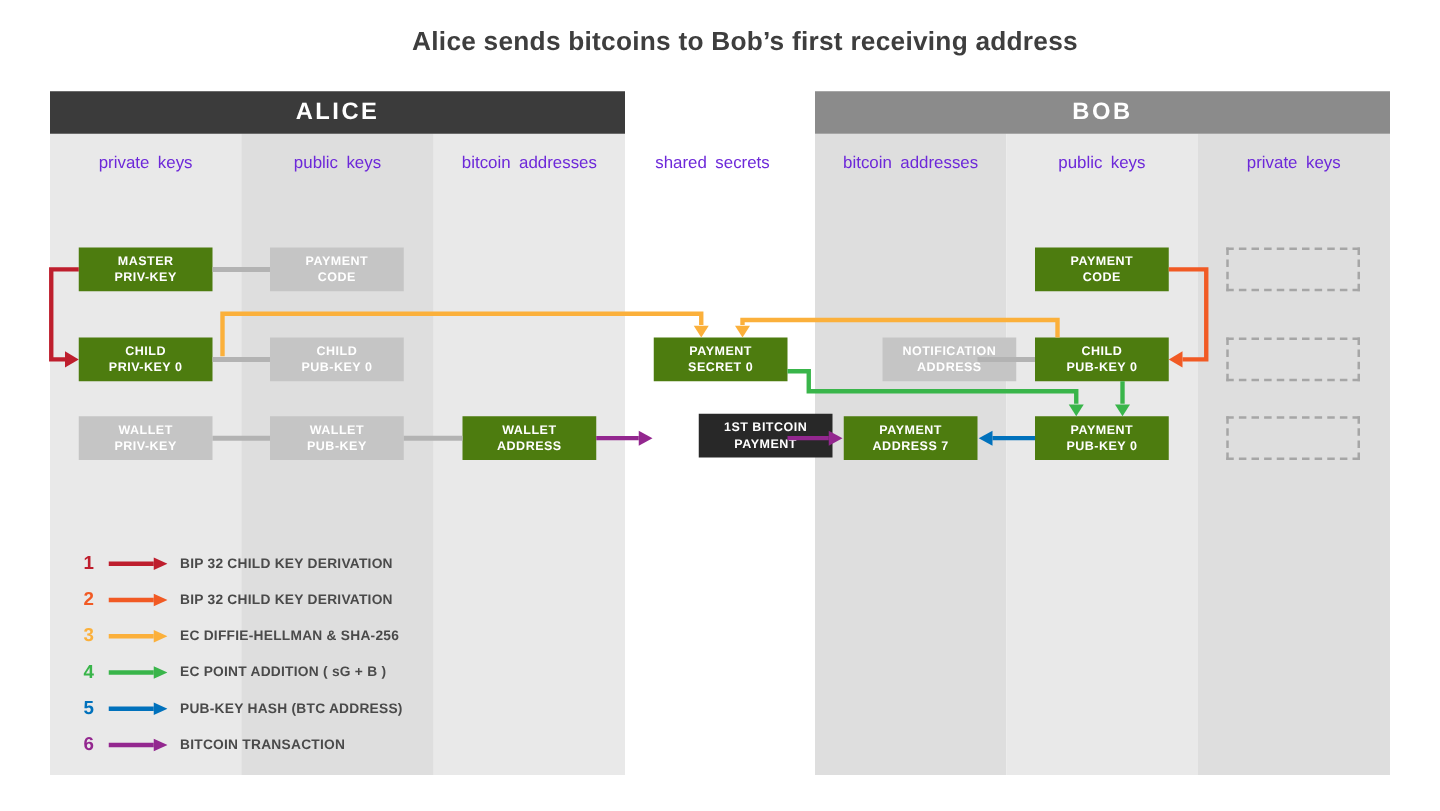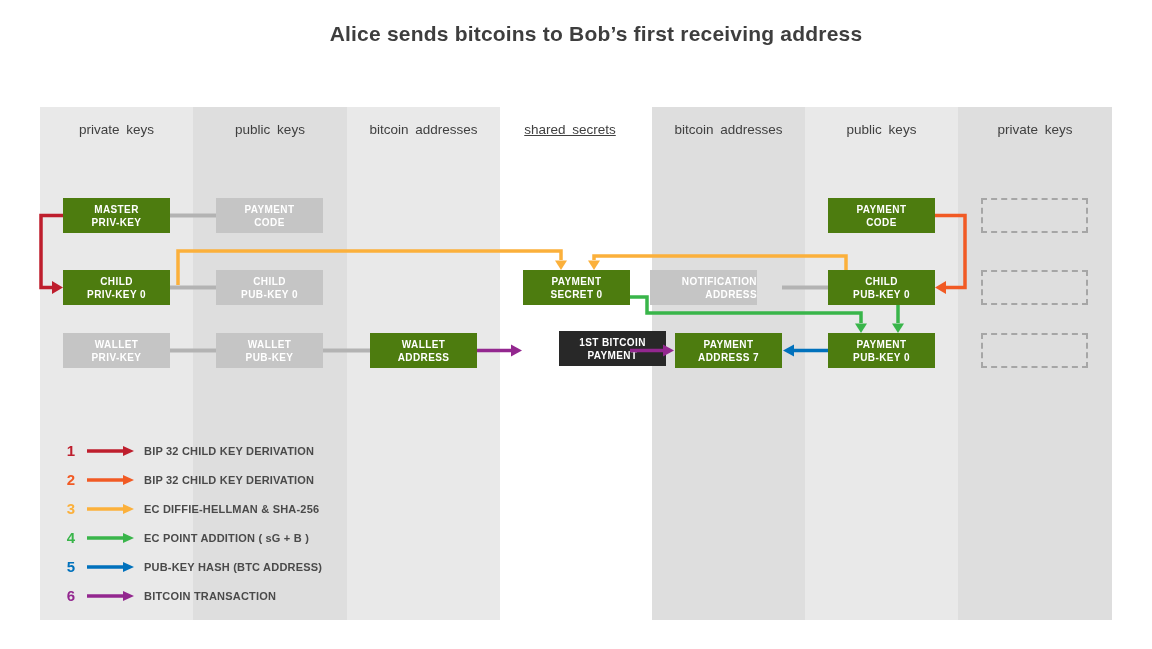--- a/index.html
+++ b/index.html
@@ -20,59 +20,61 @@
   .hdr-bob{left:652px;width:460px;background:#8b8b8b;}
   .col{position:absolute;top:107px;height:513px;z-index:0;}
   .col-a1{left:40px;width:153px;background:#e9e9e9;}
   .col-a2{left:193px;width:154px;background:#dedede;}
   .col-a3{left:347px;width:153px;background:#e9e9e9;}
   .col-b1{left:652px;width:153px;background:#dedede;}
   .col-b2{left:805px;width:153px;background:#e9e9e9;}
   .col-b3{left:958px;width:154px;background:#dedede;}
   .collabel{
     position:absolute;top:118px;height:22px;z-index:1;display:flex;align-items:center;justify-content:center;
-    font-size:13.5px;color:#404040;word-spacing:3px;
+    font-size:13.5px;color:#6d28d9;word-spacing:3px;
   }
   .cl-a1{left:40px;width:153px;}
   .cl-a2{left:193px;width:154px;}
   .cl-a3{left:347px;width:153px;}
-  .cl-mid{left:500px;width:140px;text-decoration:underline;}
+  .cl-mid{left:500px;width:140px;}
   .cl-b1{left:652px;width:153px;}
   .cl-b2{left:805px;width:153px;}
   .cl-b3{left:958px;width:154px;}
   .box{
     position:absolute;width:107px;height:35px;z-index:2;box-sizing:border-box;
     display:flex;flex-direction:column;align-items:center;justify-content:center;
     color:#ffffff;font-size:10px;font-weight:bold;letter-spacing:.4px;line-height:1.3;text-align:center;
   }
   .dark{background:#4d7c0f;}
   .light{background:#c5c5c5;}
   .black{background:#282828;}
   .dashed{background:transparent;border:2px dashed #a6a6a6;}
   .p-a1r1{left:63px;top:198px;}  .p-a2r1{left:216px;top:198px;}
   .p-a1r2{left:63px;top:270px;}  .p-a2r2{left:216px;top:270px;}
   .p-a1r3{left:63px;top:333px;}  .p-a2r3{left:216px;top:333px;}  .p-a3r3{left:370px;top:333px;}
   .p-mr2{left:523px;top:270px;}  .p-mr3{left:523px;top:331px;margin-left:36px;}
-  .p-b1r2{left:650px;top:270px;align-items:flex-end;} .p-b1r3{left:675px;top:333px;}
+  .p-b1r2{left:706px;top:270px;} .p-b1r3{left:675px;top:333px;}
   .p-b2r1{left:828px;top:198px;} .p-b2r2{left:828px;top:270px;} .p-b2r3{left:828px;top:333px;}
   .p-b3r1{left:981px;top:198px;} .p-b3r2{left:981px;top:270px;} .p-b3r3{left:981px;top:333px;}
   .overlay{position:absolute;left:0;top:0;z-index:3;pointer-events:none;}
   .legend{position:absolute;left:62px;top:436px;z-index:4;}
   .lrow{display:flex;align-items:center;height:29px;}
   .lnum{width:18px;text-align:center;font-size:15px;font-weight:bold;}
   .larrow{width:48px;height:12px;margin:0 10px 0 6px;}
   .llabel{font-size:11px;font-weight:bold;color:#4a4a4a;letter-spacing:.2px;}
 </style>
 </head>
 <body>
 
 <div class="stage">
 
   <h1 class="title">Alice sends bitcoins to Bob’s first receiving address</h1>
 
+  <div class="hdr hdr-alice">ALICE</div>
+  <div class="hdr hdr-bob">BOB</div>
 
   <div class="col col-a1"></div>
   <div class="col col-a2"></div>
   <div class="col col-a3"></div>
   <div class="col col-b1"></div>
   <div class="col col-b2"></div>
   <div class="col col-b3"></div>
 
   <div class="collabel cl-a1">private keys</div>
   <div class="collabel cl-a2">public keys</div>

